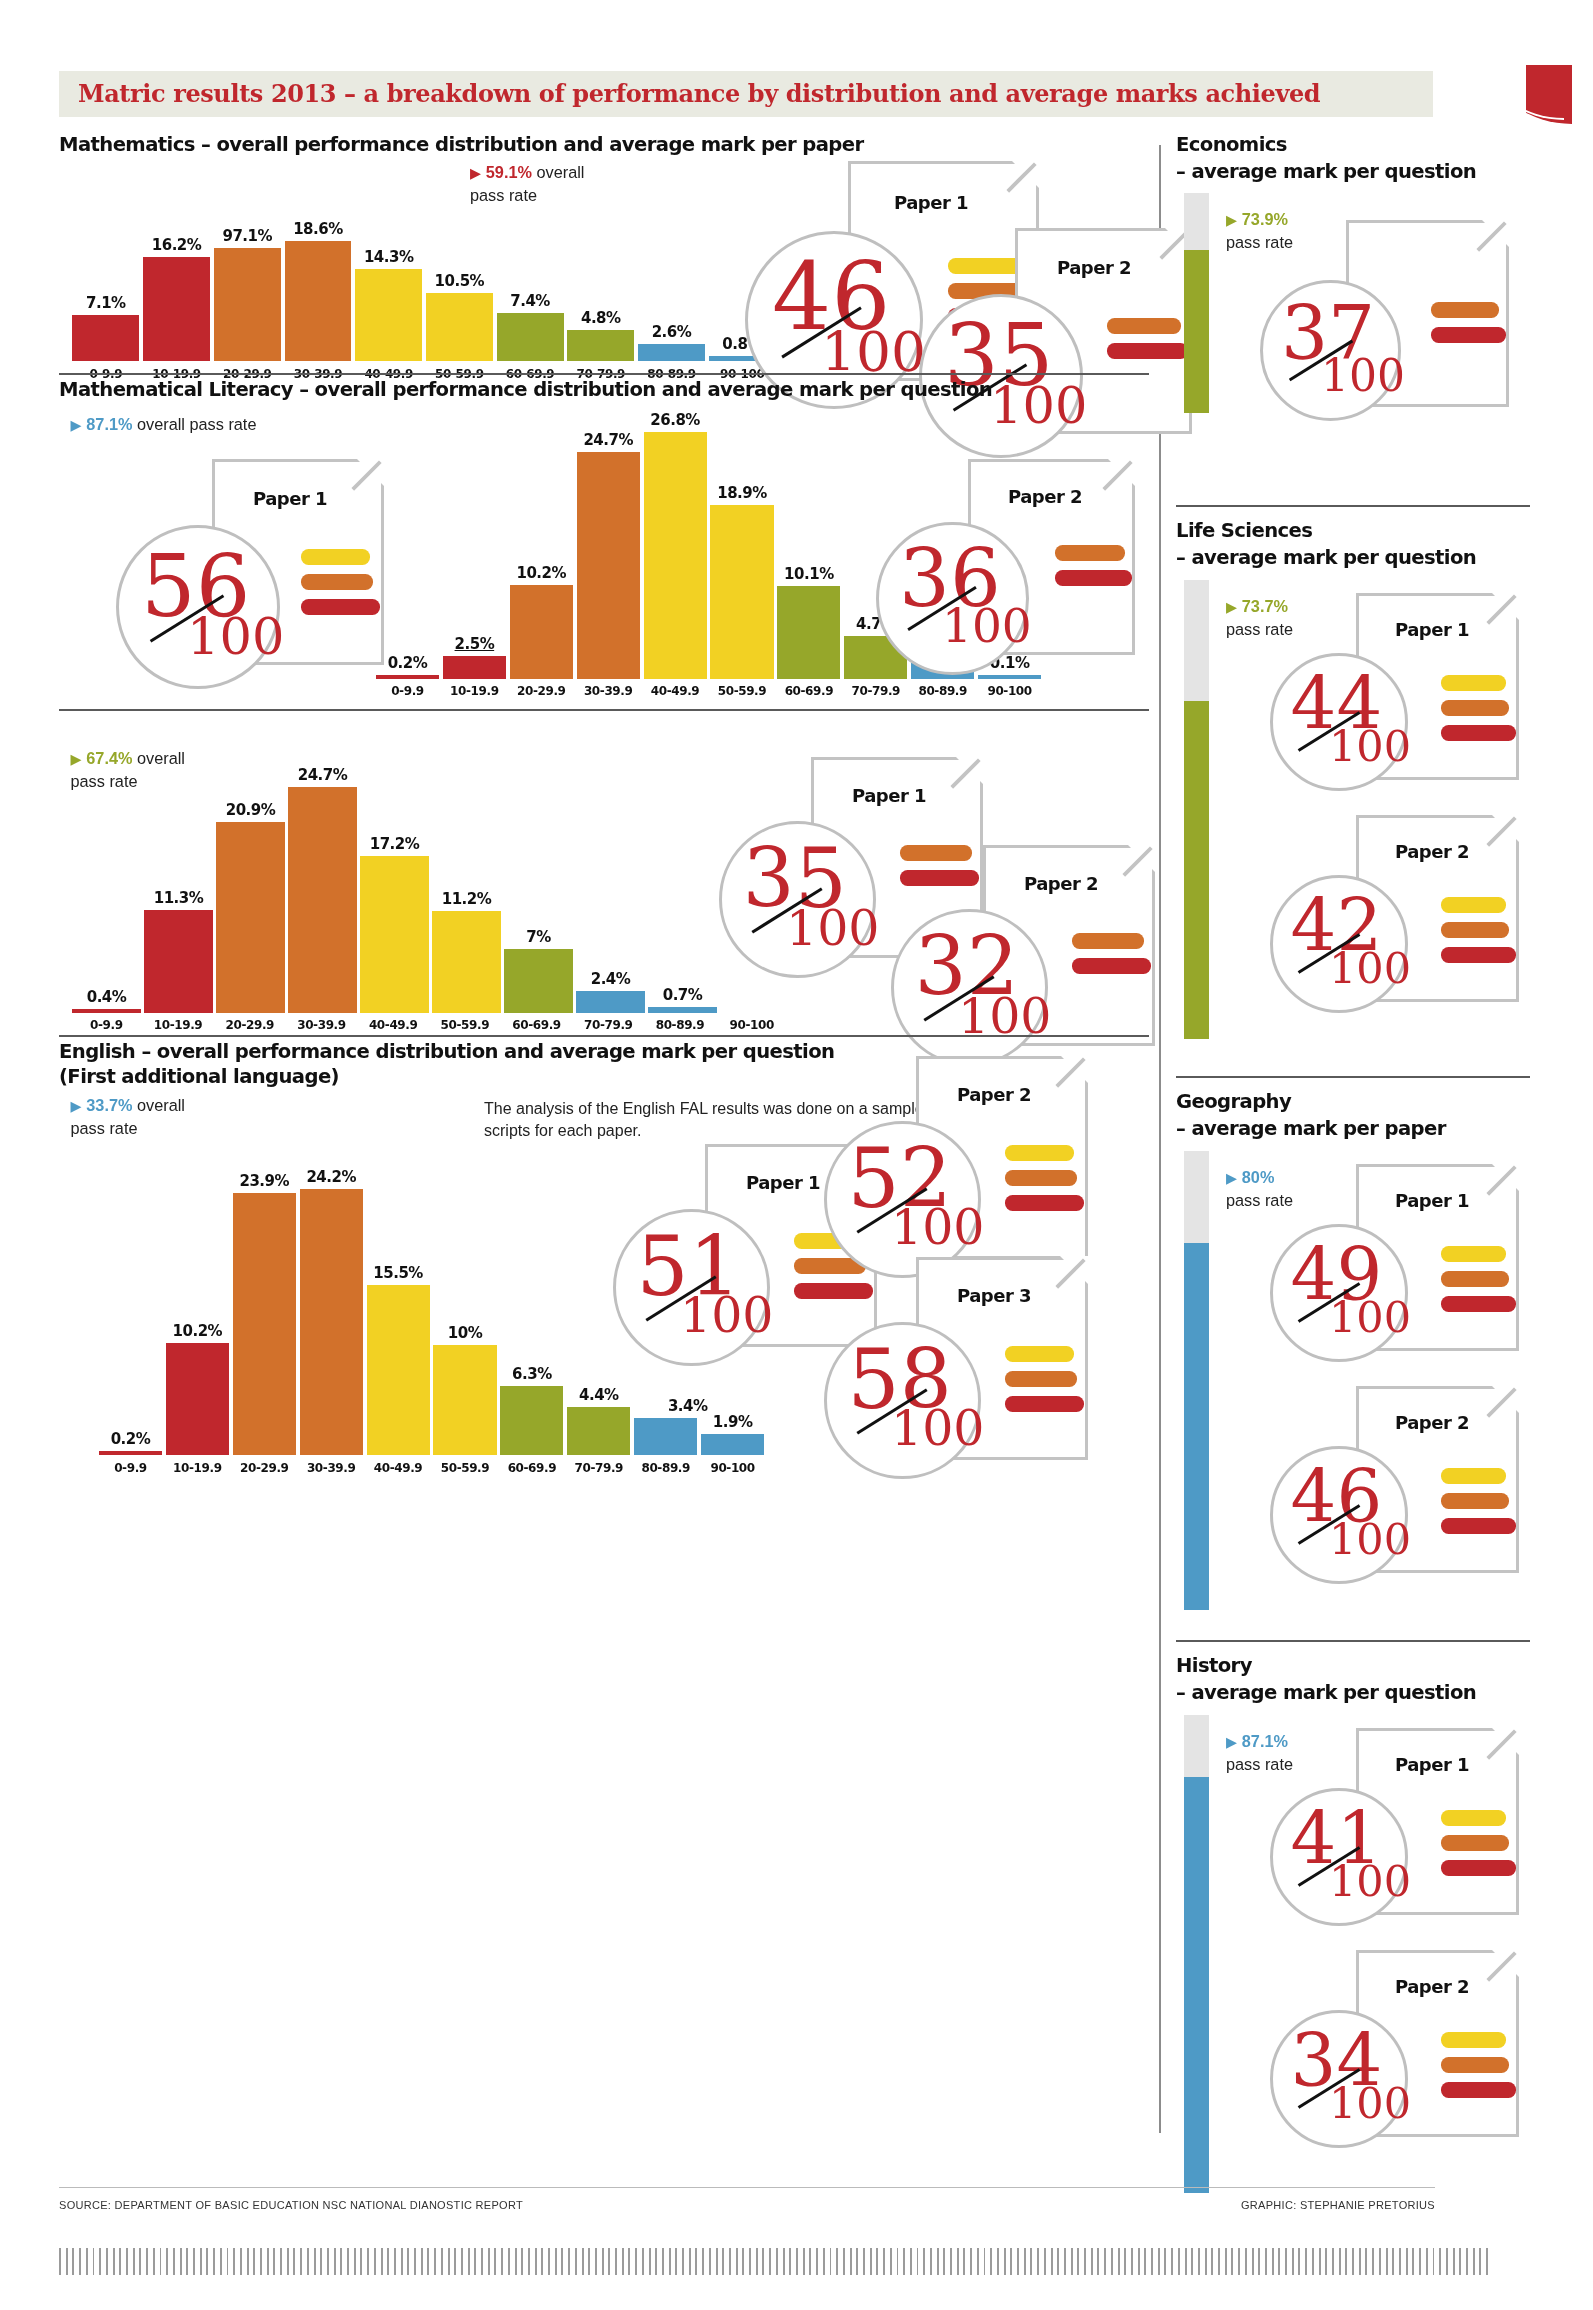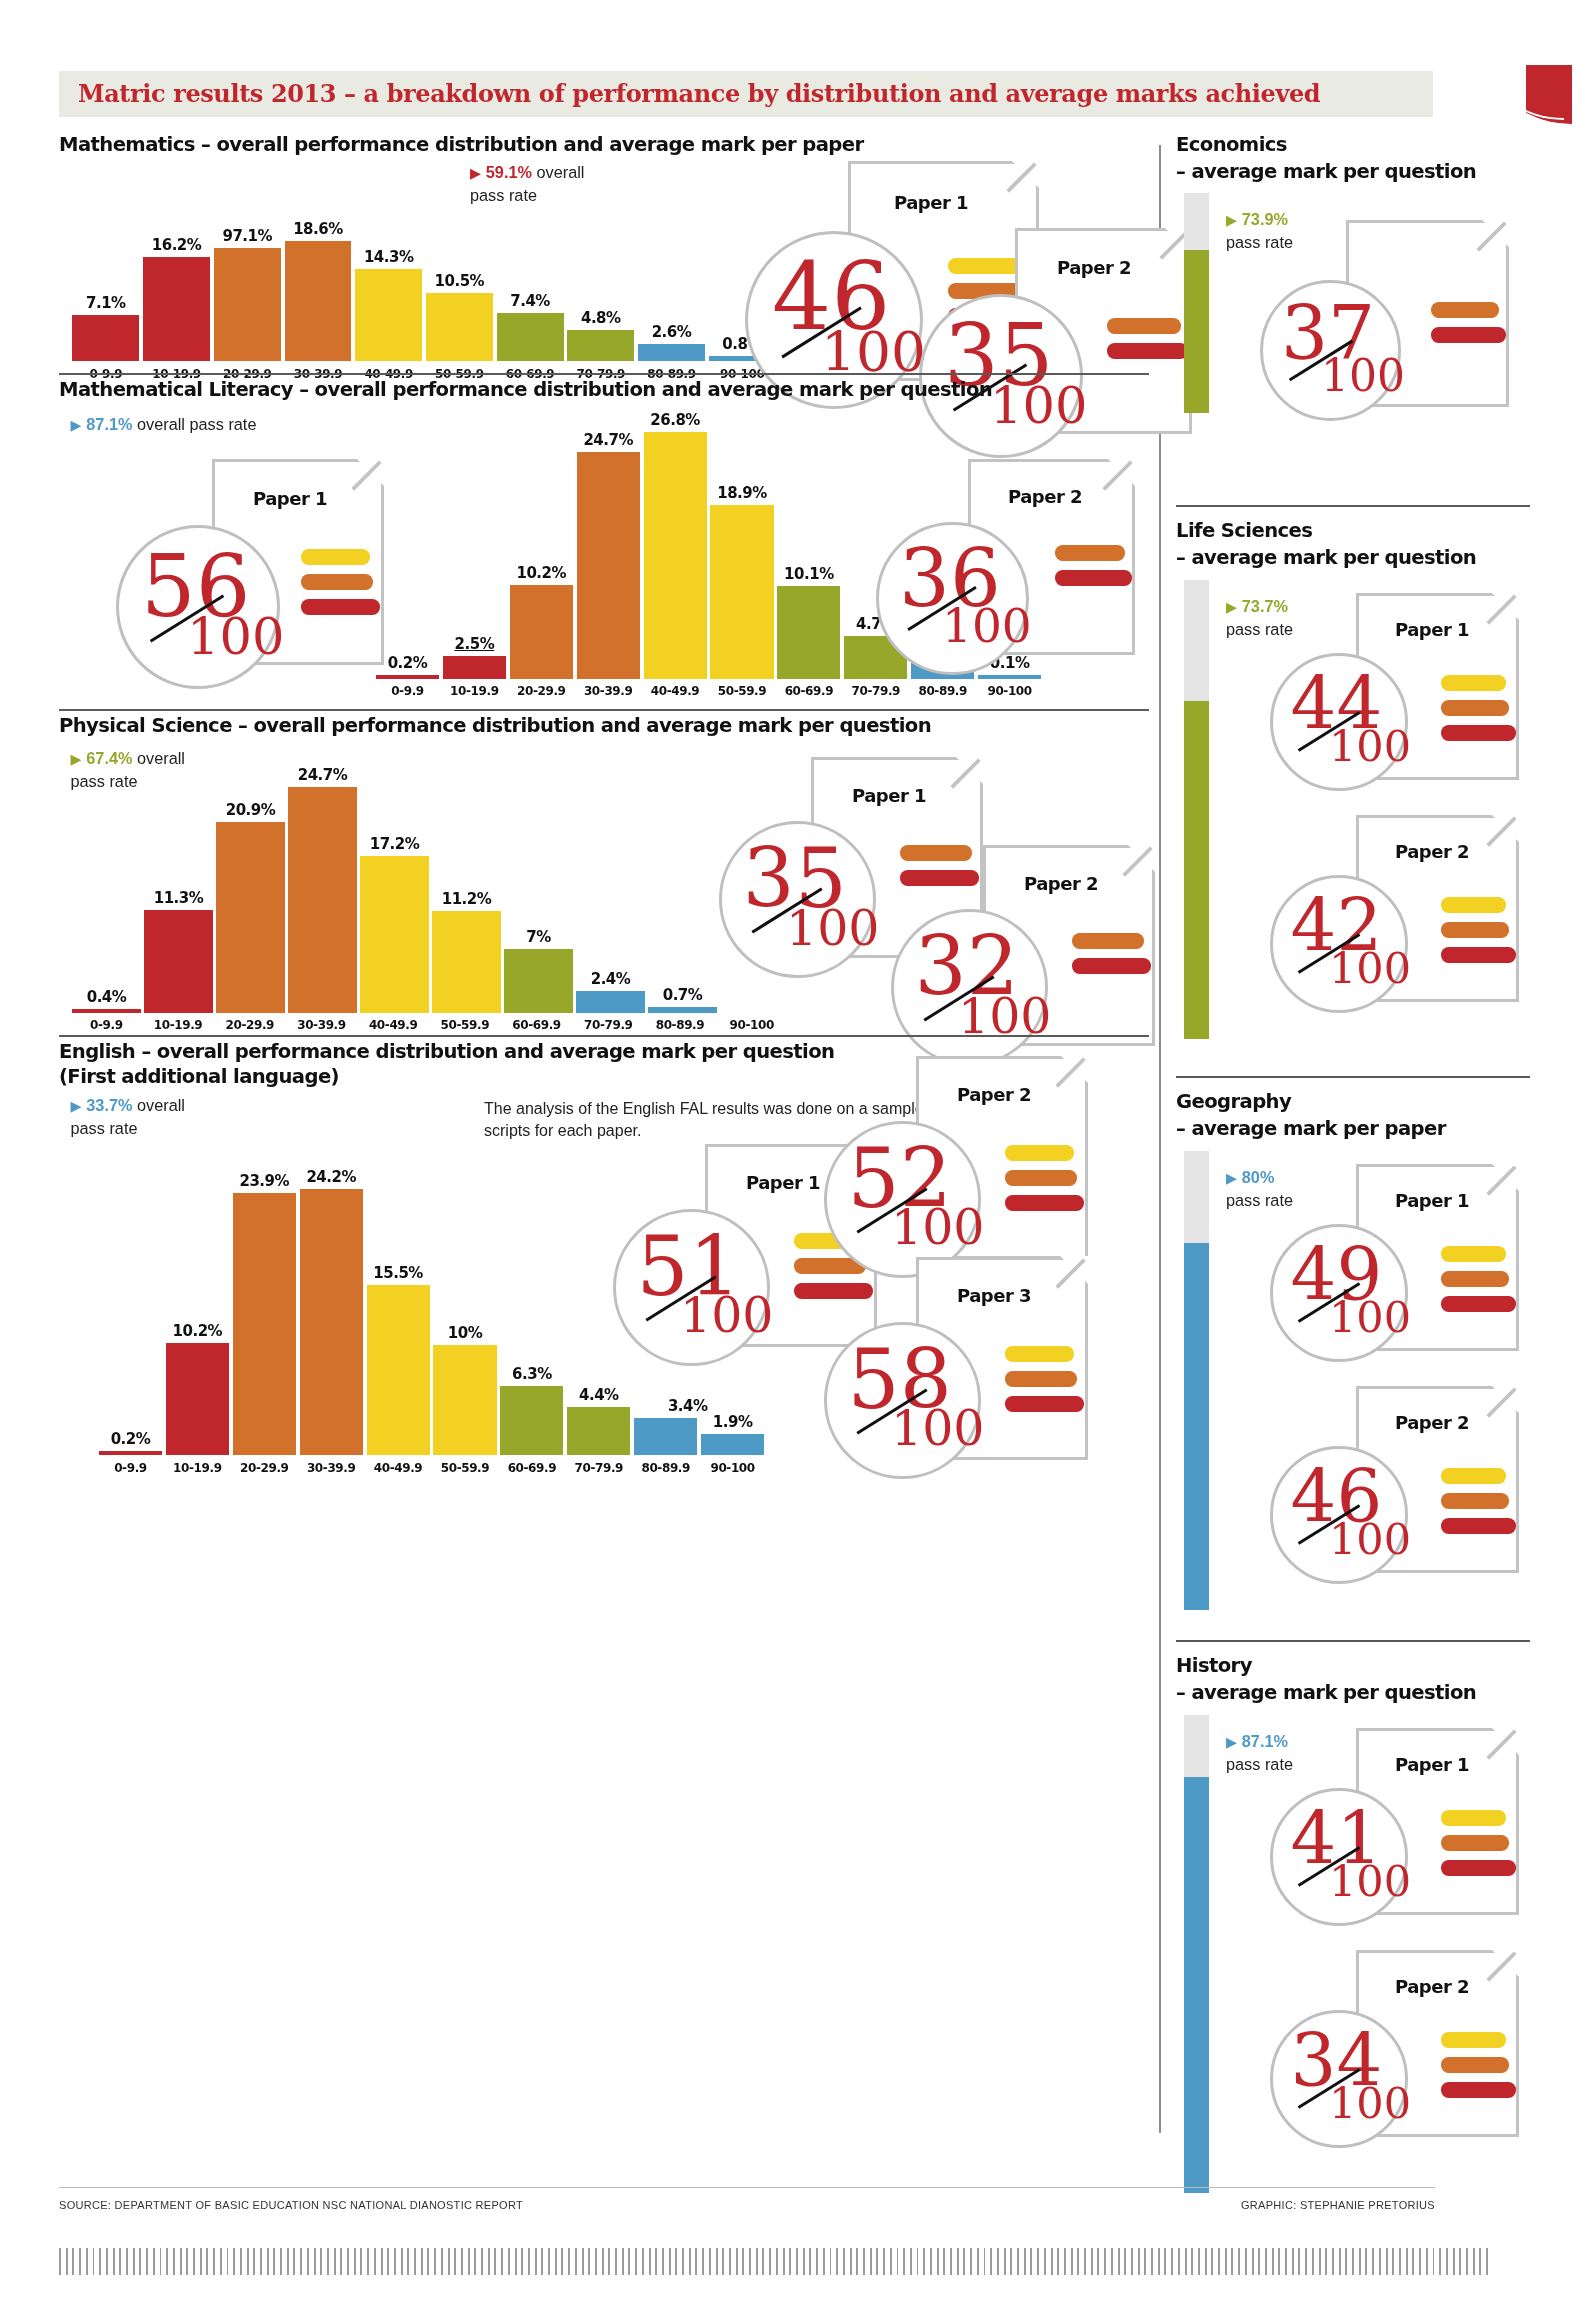--- a/index.html
+++ b/index.html
@@ -331,21 +331,20 @@
           <i style="background: rgb(192, 39, 45); height: 16.3px; width: 77px;"></i>
         </div>
         <div class="circle" style="left: 0px; top: 63px; width: 153px; height: 153px;"></div>
         <div class="score score-num" style="left: 23px; top: 80px; font-size: 80px;">36</div>
         <div class="slash" style="left: 26px; top: 148px; width: 80px; height: 2.9px; transform: rotate(-32deg);"></div>
         <div class="score score-den" style="left: 66px; top: 143px; font-size: 47px;">100</div>
       </div>
     </div>
     <div class="sec" style="position: absolute; left: 0px; top: 577px; width: 1090px; height: 325px;">
       <div class="sec-rule"></div>
-      <div class="sec-title" style="position: absolute; left: 0px; top: 3.8px;"><span>Physical Science</span><span>  –   </span><span class="sub2">overall performance distribution and average mark per question</span></div>
       <div class="passrate pr-olive" style="position: absolute; left: 11.5px; top: 38px; width: 229px;"><span class="tri">▶</span><b>67.4%</b><span class="rest"> overall</span><br><span class="rest">pass rate</span></div>
       <div class="chart" style="position: absolute; left: 11.5px; top: 57px; width: 717px; height: 271px;">
         <div class="bars" style="left: 0px; top: 0px; width: 717px; height: 247px;">
           <div class="barwrap" style="width: 72px; height: 247px; padding-left: 1.9px; padding-right: 1.9px;">
             <div class="barlbl" style="bottom: 3.8px;">0.4%</div>
             <div class="bar" style="height: 3.8px; background: rgb(192, 39, 45);"></div>
           </div>
           <div class="barwrap" style="width: 72px; height: 247px; padding-left: 1.9px; padding-right: 1.9px;">
             <div class="barlbl" style="bottom: 103px;">11.3%</div>
             <div class="bar" style="height: 103px; background: rgb(192, 39, 45);"></div>

